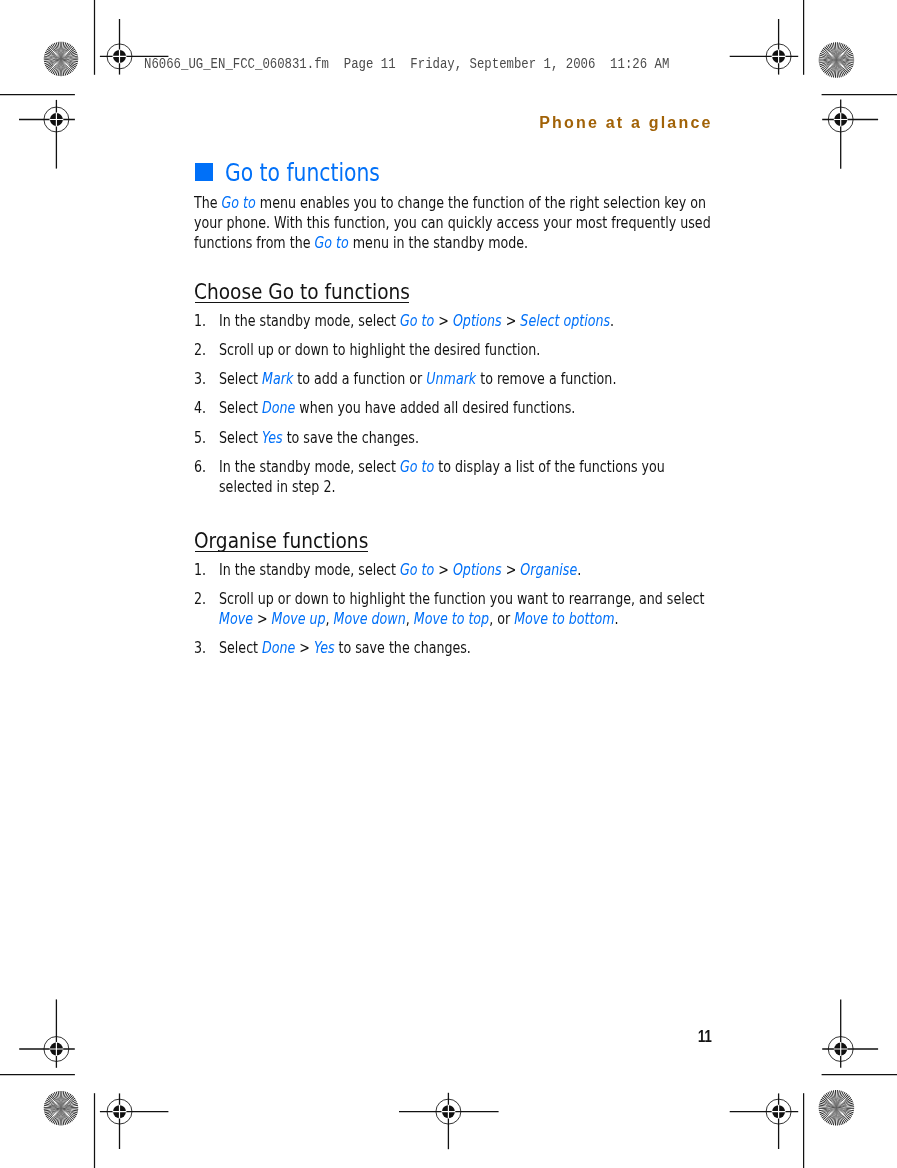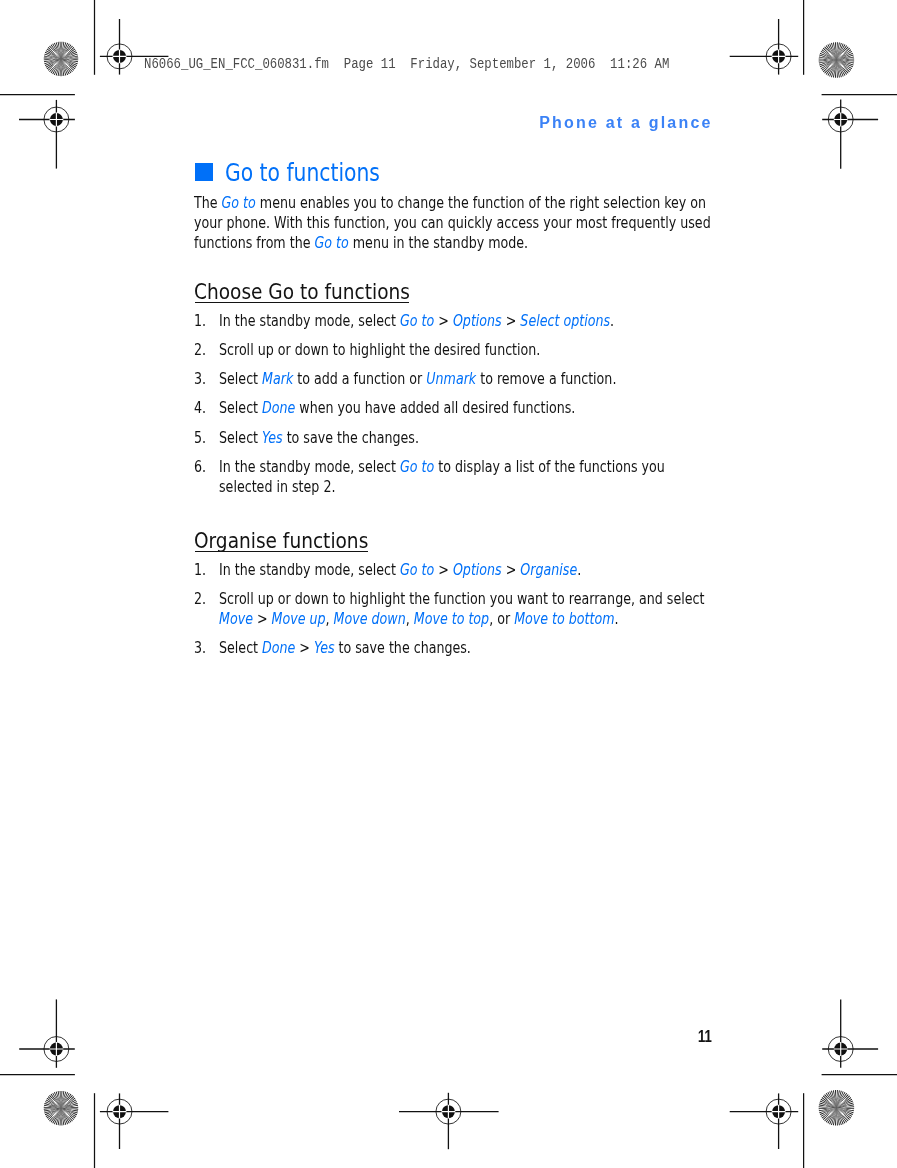--- a/index.html
+++ b/index.html
@@ -5,21 +5,21 @@
 html,body{margin:0;padding:0;background:#ffffff;}
 body{width:897px;height:1168px;position:relative;overflow:hidden;
   font-family:"Liberation Sans",sans-serif;}
 svg.marks{position:absolute;left:0;top:0;width:897px;height:1168px;}
 
 #filestamp{position:absolute;left:144.2px;top:57.3px;font-family:"Liberation Mono",monospace;
   font-size:14.1px;line-height:14.1px;color:#4b4b4b;white-space:pre;
   display:inline-block;transform:scaleX(0.8748);transform-origin:left top;}
 
 #runhead{position:absolute;left:539.2px;top:114.8px;font-size:16px;line-height:16px;
-  font-weight:bold;color:#3b82f6;letter-spacing:2.2px;white-space:nowrap;
+  font-weight:bold;color:#a16207;letter-spacing:2.2px;white-space:nowrap;
   display:inline-block;}
 
 #content{position:absolute;left:194px;top:0;width:560px;height:1168px;}
 
 .sqicon{position:absolute;left:1.1px;top:163.4px;width:17.9px;height:17.5px;background:#0070f8;}
 .chaptitle{position:absolute;left:31.2px;top:160.8px;font-size:24.4px;line-height:24.4px;
   font-family:"DejaVu Sans",sans-serif;font-stretch:condensed;
   color:#0070f8;white-space:nowrap;display:inline-block;
   transform:scaleX(0.925);transform-origin:left top;}
 

